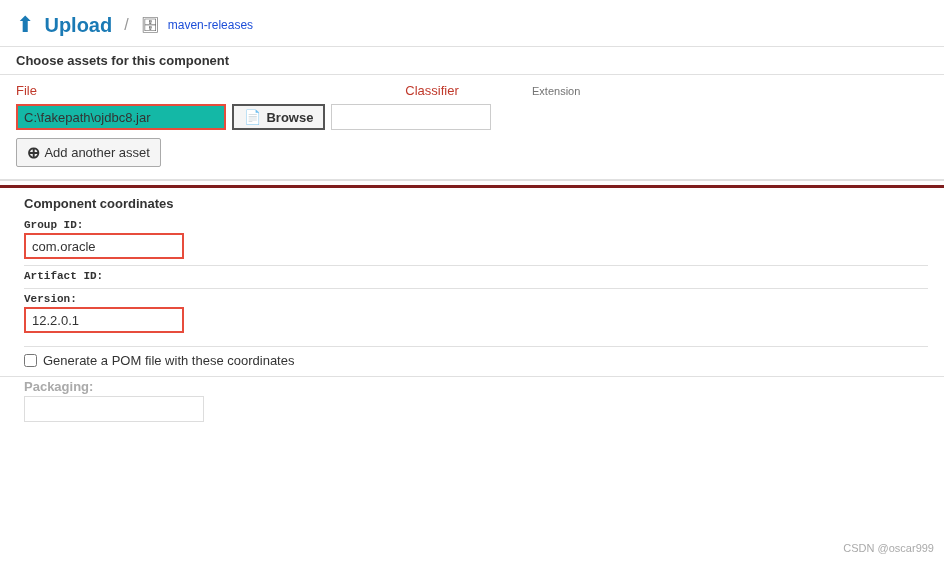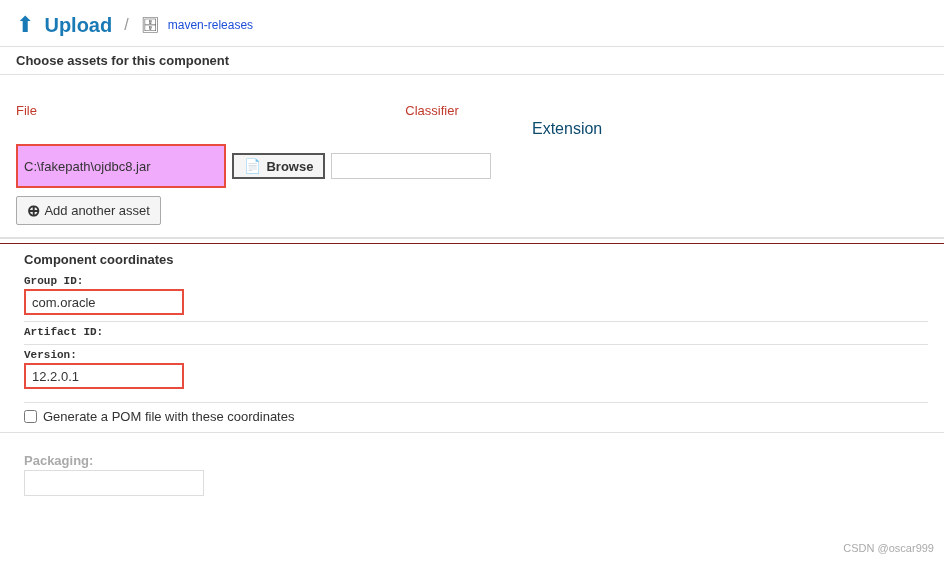--- a/index.html
+++ b/index.html
@@ -57,38 +57,37 @@
       font-style: normal;
     }
     .col-classifier-label {
       width: 200px;
       font-size: 13px;
       color: #c0392b;
       text-align: center;
     }
     .col-extension-label {
       flex: 1;
-      font-size: 16px;
-      color: #0c4a6e;
-      margin-top: 37px;
+      font-size: 11px;
+      color: #737373;
     }
     .asset-row {
       display: flex;
       align-items: center;
       gap: 6px;
       margin-bottom: 8px;
     }
     .file-input-display {
       border: 2px solid #e74c3c;
       padding: 3px 6px;
       width: 210px;
       font-size: 13px;
       color: #333;
-      background: #f0abfc;
-      height: 44px;
+      background: #14b8a6;
+      height: 26px;
     }
     .browse-button {
       display: flex;
       align-items: center;
       gap: 5px;
       border: 2px solid #555;
       background: #f5f5f5;
       padding: 3px 10px;
       cursor: pointer;
       font-size: 13px;
@@ -129,21 +128,21 @@
       border-radius: 2px;
       margin-bottom: 6px;
     }
     .add-asset-plus {
       font-size: 16px;
       color: #333;
       font-weight: bold;
     }
     .component-section {
       padding: 8px 16px 4px 24px;
-      border-top: 1px solid #7f1d1d;
+      border-top: 3px solid #7f1d1d;
       margin-top: 4px;
     }
     .component-section-title {
       font-size: 13px;
       font-weight: bold;
       color: #333;
       margin-bottom: 8px;
       padding-left: 0;
     }
     .field-group {
@@ -182,21 +181,21 @@
     }
     .generate-pom-row input[type="checkbox"] {
       width: 13px;
       height: 13px;
     }
     .generate-pom-label {
       font-size: 13px;
       color: #333;
     }
     .packaging-section {
-      padding: 20px 24px 8px 24px;
+      padding: 2px 24px 8px 24px;
       border-top: 1px solid #e0e0e0;
     }
     .packaging-label {
       font-size: 13px;
       font-weight: bold;
       color: #aaa;
       margin-bottom: 2px;
       display: block;
     }
     .packaging-input {

